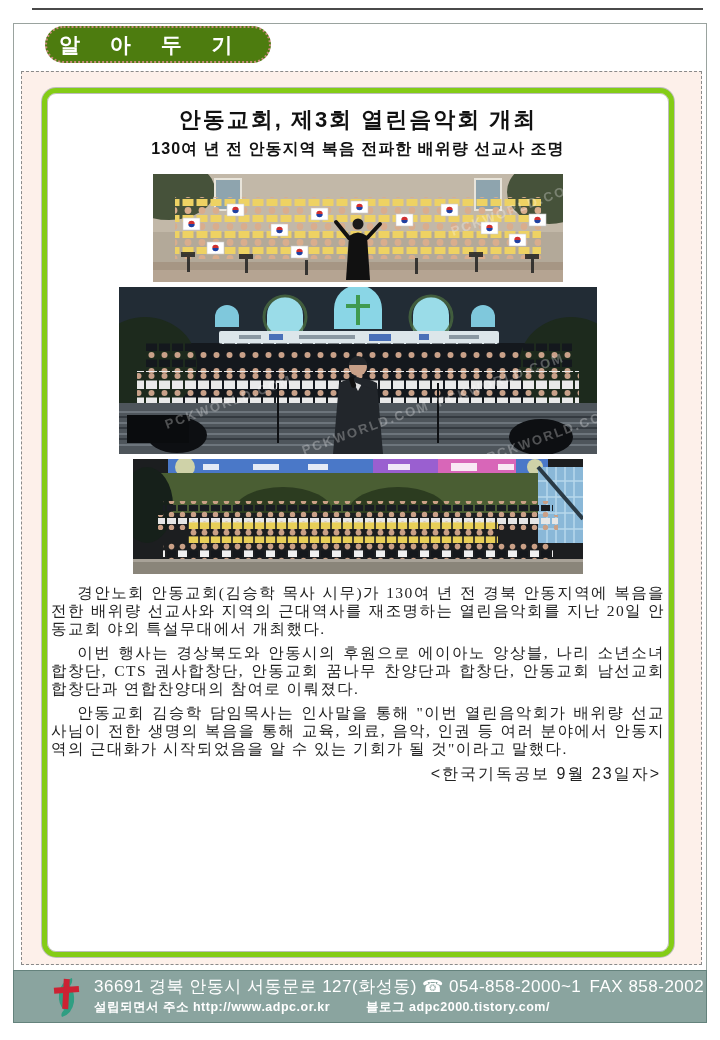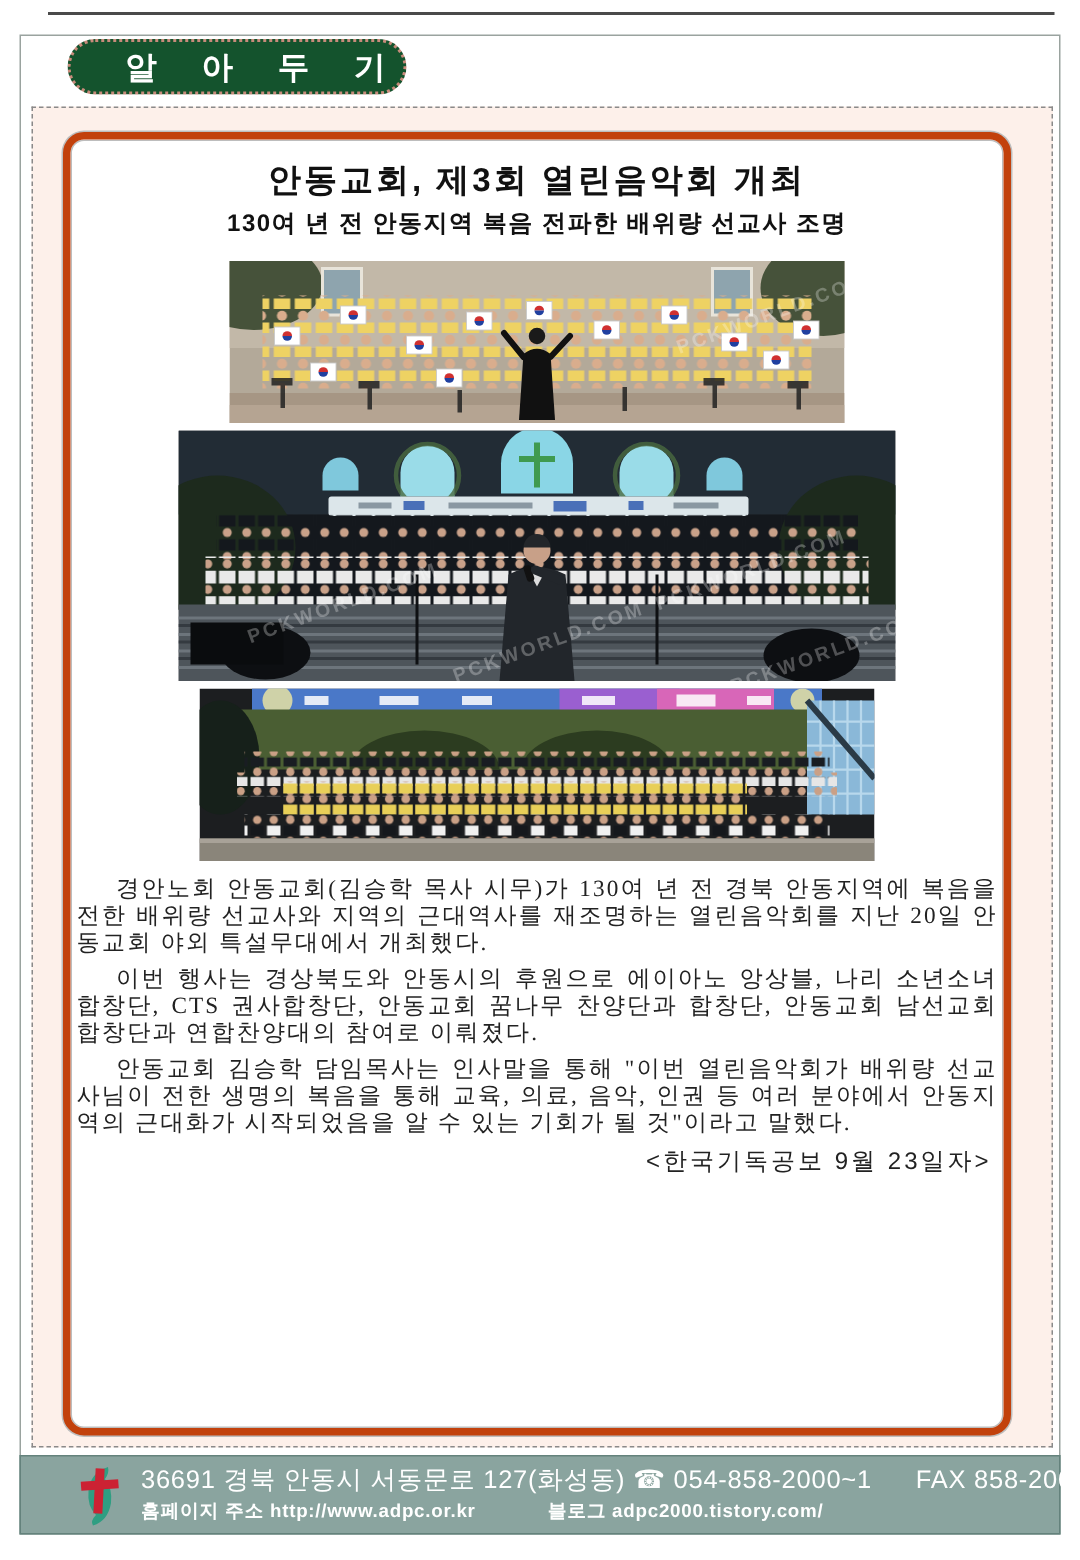--- a/index.html
+++ b/index.html
@@ -8,34 +8,34 @@
     font-family:"Liberation Sans","DejaVu Sans",sans-serif;
     overflow:hidden;
   }
   .top-rule{position:absolute;left:32px;top:8px;width:671px;height:2px;background:#4a4a4a;}
   .outer-box{
     position:absolute;left:13px;top:23px;width:694px;height:1000px;
     border:1px solid #9aa39f;background:#ffffff;box-sizing:border-box;
   }
   .badge{
     position:absolute;left:45px;top:26px;width:226px;height:37px;z-index:5;
-    background:#14532d;border:2px dotted #c88b7b;border-radius:19px;
-    display:flex;align-items:center;justify-content:flex-end;box-sizing:border-box;
+    background:#4d7c0f;border:2px dotted #c88b7b;border-radius:19px;
+    display:flex;align-items:center;justify-content:flex-start;box-sizing:border-box;
   }
   .badge span{
     color:#ffffff;font-size:21px;font-weight:bold;letter-spacing:12px;
     padding-left:12px;white-space:nowrap;
   }
   .dashed-box{
     position:absolute;left:21px;top:71px;width:681px;height:894px;
     border:1px dashed #8a8a8a;background:#fdf0ea;box-sizing:border-box;
   }
   .article-frame{
     position:absolute;left:42px;top:88px;width:632px;height:869px;
-    border:5px solid #c2410c;border-radius:14px;background:#ffffff;
+    border:5px solid #84cc16;border-radius:14px;background:#ffffff;
     box-sizing:border-box;box-shadow:0 0 0 1px #bdbdbd, inset 0 0 0 1px #bdbdbd;
     overflow:hidden;
   }
   .article-title{
     margin:12px 4px 0;text-align:center;font-size:22px;font-weight:bold;
     letter-spacing:2px;color:#111;
     font-family:"Liberation Sans","DejaVu Sans",sans-serif;
   }
   .article-subtitle{
     margin:4px 4px 0;text-align:center;font-size:16px;font-weight:bold;
@@ -56,23 +56,23 @@
     font-family:Liberation Sans, sans-serif;
   }
   .footer-band{
     position:absolute;left:13px;top:970px;width:694px;height:53px;
     background:#8aa49f;border:1px solid #64827c;box-sizing:border-box;
   }
   .footer-logo{position:absolute;left:36px;top:5px;}
   .footer-text{position:absolute;left:80px;top:4px;color:#ffffff;white-space:nowrap;}
   .footer-line1{font-size:17px;letter-spacing:0.5px;line-height:23px;}
   .footer-line1 .tel-group{}
-  .footer-line1 .fax-label{margin-left:24px;}
+  .footer-line1 .fax-label{margin-left:3px;}
   .footer-line2{font-size:12.5px;font-weight:bold;letter-spacing:0.5px;line-height:18px;}
-  .footer-line2 .blog-group{margin-left:44px;font-family:Liberation Serif, serif;}
+  .footer-line2 .blog-group{margin-left:32px;font-family:Liberation Serif, serif;}
   .wm{opacity:0.28;fill:#ffffff;font-size:13px;font-weight:bold;letter-spacing:2px;
       font-family:"Liberation Sans","DejaVu Sans",sans-serif;}
 </style>
 </head>
 <body>
 
 <div class="top-rule"></div>
 
 <div class="badge">
   <span>알 아 두 기</span>
@@ -273,19 +273,19 @@
     <div class="footer-line1">
       <span>36691 경북 안동시 서동문로 127(화성동)</span>
       <span class="tel-group">
         <span>☎</span>
         <span>054-858-2000~1</span>
       </span>
       <span class="fax-label">FAX</span>
       <span>858-2002</span>
     </div>
     <div class="footer-line2">
-      <span>홈페이지 주소</span>
+      <span>설립되면서 주소</span>
       <span>http://www.adpc.or.kr</span>
       <span class="blog-group">블로그</span>
       <span>adpc2000.tistory.com/</span>
     </div>
   </div>
 </div>
 
 </body></html>

